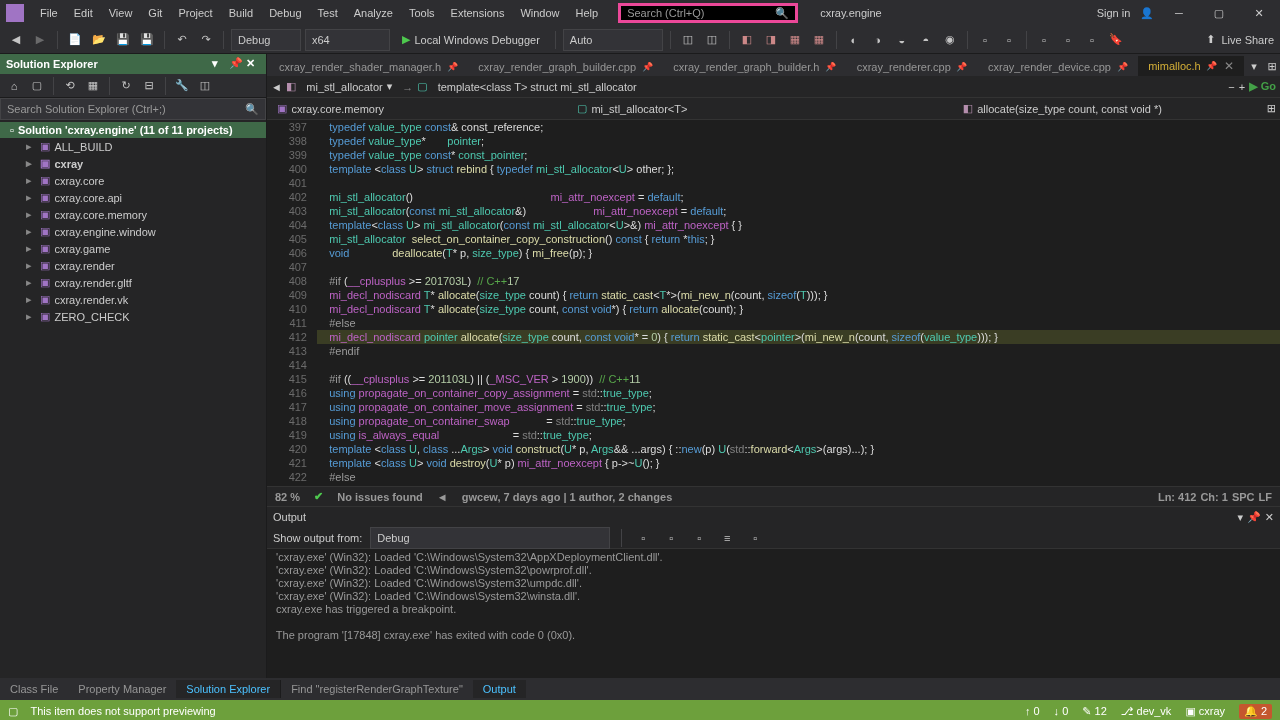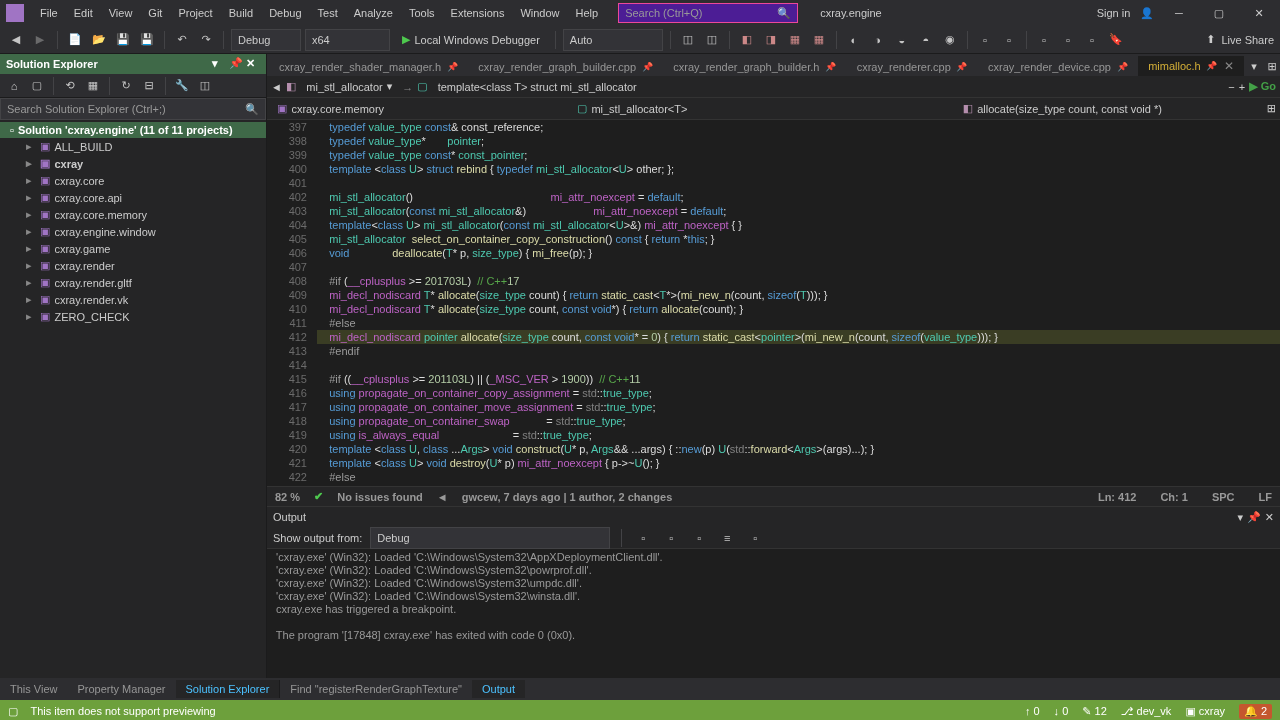--- a/index.html
+++ b/index.html
@@ -1,20 +1,20 @@
 <!DOCTYPE html>
 <html><head>
 <meta charset="utf-8">
 <style>
 * { margin: 0; padding: 0; box-sizing: border-box; font-family: 'Segoe UI', sans-serif; }
 body { background: #2d2d30; color: #ccc; font-size: 11px; overflow: hidden; width: 1280px; height: 720px; }
 .menubar { height: 26px; background: #2d2d30; display: flex; align-items: center; padding: 8px 6px; gap: 2px; }
 .menubar .logo { width: 18px; height: 18px; background: #a074c4; margin-right: 6px; }
 .menubar .menu-item { padding: 3px 8px; cursor: pointer; }
-.menubar .search-box { margin-left: 10px; background: #4c1d95; border: 1px solid #ec4899; padding: 2px 6px; width: 180px; height: 20px; color: #999; display: flex; align-items: center; justify-content: space-between; }
+.menubar .search-box { margin-left: 10px; background: #000000; border: 3px solid #ec4899; padding: 2px 6px; width: 180px; height: 20px; color: #999; display: flex; align-items: center; justify-content: space-between; }
 .menubar .project-name { margin-left: 20px; color: #ccc; }
 .menubar .right { margin-left: auto; display: flex; align-items: center; gap: 10px; }
 .winbtn { width: 30px; height: 20px; display: flex; align-items: center; justify-content: center; cursor: pointer; }
 .toolbar { height: 28px; background: #2d2d30; display: flex; align-items: center; padding: 0 6px; gap: 4px; border-bottom: 1px solid #1b1b1c; }
 .tb-btn { width: 20px; height: 20px; display: flex; align-items: center; justify-content: center; cursor: pointer; color: #c5c5c5; }
 .tb-sep { width: 1px; height: 18px; background: #434346; margin: 0 3px; }
 .tb-drop { background: #333337; border: 1px solid #434346; padding: 1px 6px; height: 22px; display: flex; align-items: center; min-width: 60px; }
 .tb-start { display: flex; align-items: center; gap: 4px; padding: 1px 8px; cursor: pointer; }
 .tb-start .tri { color: #4ec94e; }
 .toolbar .right { margin-left: auto; display: flex; align-items: center; gap: 6px; }
@@ -52,21 +52,21 @@
 .code .highlight-line { background: #3a3d24; }
 .kw { color: #569cd6; }
 .ty { color: #4ec9b0; }
 .fn { color: #dcdcaa; }
 .cm { color: #57a64a; }
 .mc { color: #bd63c5; }
 .nm { color: #b5cea8; }
 .pp { color: #9b9b9b; }
 .dim { color: #808080; }
 .status-bar-ed { height: 20px; background: #252526; display: flex; align-items: center; padding: 0 8px; gap: 14px; border-top: 1px solid #333; font-size: 11px; color: #999; font-weight: bold; }
-.status-bar-ed .sb-right { margin-left: auto; display: flex; gap: 24px; }
+.status-bar-ed .sb-right { margin-left: auto; display: flex; gap: 4px; }
 .output-panel { height: 172px; display: flex; flex-direction: column; border-top: 1px solid #333; }
 .output-header { height: 20px; background: #252526; padding: 2px 6px; display: flex; align-items: center; justify-content: space-between; font-size: 11px; }
 .output-header .icons { display: flex; gap: 4px; }
 .output-toolbar { height: 22px; background: #252526; display: flex; align-items: center; padding: 2px 6px; gap: 8px; border-bottom: 1px solid #333; }
 .output-content { flex: 1; font-family: Liberation Sans, sans-serif; font-size: 11px; padding: 2px 6px; color: #999; overflow: auto; white-space: pre; line-height: 13px; }
 .bottom-tabs { height: 22px; background: #2d2d30; display: flex; align-items: center; }
 .bottom-tabs .btab { padding: 3px 10px; cursor: pointer; color: #969696; }
 .bottom-tabs .btab.active { background: #252526; color: #4cc2ff; }
 .bottom-tabs .sep { width: 1px; height: 18px; background: #1b1b1c; }
 .bottom-tabs .group { display: flex; }
@@ -393,21 +393,21 @@
  cxray.exe has triggered a breakpoint.
 
  The program '[17848] cxray.exe' has exited with code 0 (0x0).
 </div>
     </div>
   </div>
 </div>
 
 <div class="bottom-tabs">
   <div class="group" id="btabs-left">
-      <div class="btab">This View</div>
+      <div class="btab">Class File</div>
       <div class="btab">Property Manager</div>
       <div class="btab active">Solution Explorer</div>
     </div>
   <div class="sep"></div>
   <div class="btab">Find "registerRenderGraphTexture"</div>
   <div class="btab active">Output</div>
 </div>
 
 <div class="statusbar">
   <span>▢</span>

